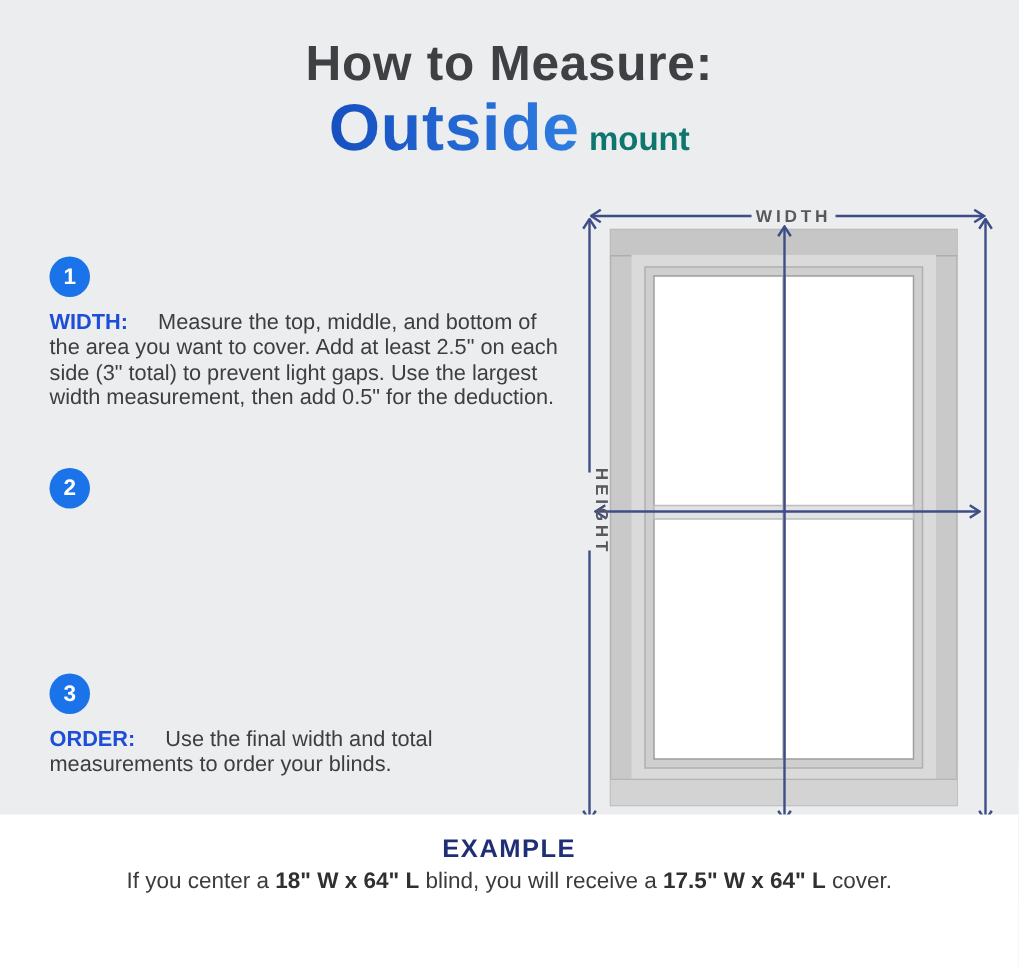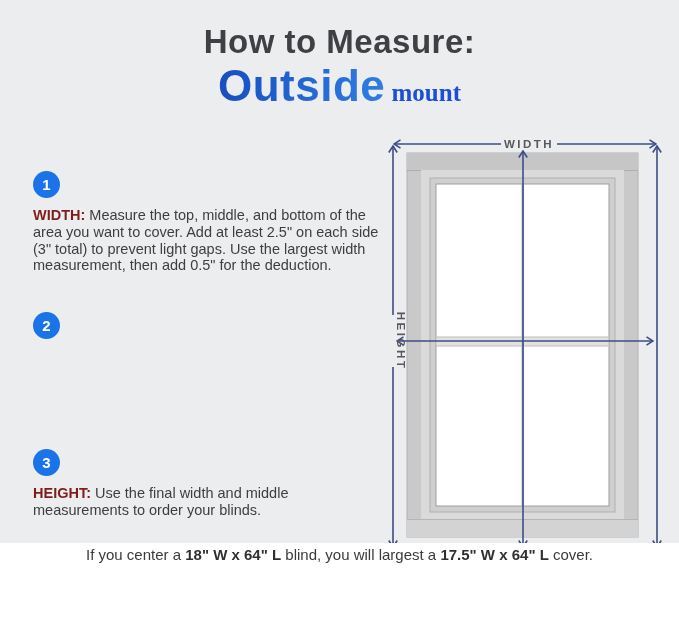--- a/index.html
+++ b/index.html
@@ -32,24 +32,23 @@
     font-size: 44px;
     font-weight: 700;
     letter-spacing: 0.5px;
     background: linear-gradient(90deg, #164fc0, #2f7de2);
     -webkit-background-clip: text;
     background-clip: text;
     color: transparent;
     text-align: right;
   }
   .title-suffix {
-    font-size: 25px;
+    font-size: 22px;
     font-weight: 600;
-    color: #1d4ed8;
-    font-family: Liberation Serif, serif;
+    color: #0f766e;
   }
 
   
   .steps { position: absolute; left: 33px; top: 0; width: 348px; }
   .step { position: absolute; left: 0; }
   .step-1 { top: 171px; }
   .step-2 { top: 312px; }
   .step-3 { top: 449px; }
   .step-badge {
     width: 27px; height: 27px;
@@ -62,21 +61,21 @@
     align-items: center;
     justify-content: center;
   }
   .step-text {
     margin-top: 9px;
     width: 348px;
     font-size: 14.5px;
     line-height: 16.8px;
     color: #3d3e40;
   }
-  .step-label { font-weight: 700; color: #7f1d1d; margin-right: 4px; }
+  .step-label { font-weight: 700; color: #1d4ed8; margin-right: 20px; }
 
   
   .diagram {
     position: absolute;
     left: 375px; top: 128px;
     width: 295px; height: 435px;
   }
 
   
   .example-band {
@@ -127,21 +126,21 @@
       <div class="step-badge">
         <span>2</span>
       </div>
     </div>
 
     <div class="step step-3">
       <div class="step-badge">
         <span>3</span>
       </div>
       <p class="step-text">
-        <span class="step-label">HEIGHT:</span><span>Use the final width and middle measurements to order your blinds.</span>
+        <span class="step-label">ORDER:</span><span>Use the final width and total measurements to order your blinds.</span>
       </p>
     </div>
 
   </div>
 
   <svg class="diagram" viewBox="375 128 295 435" xmlns="http://www.w3.org/2000/svg">
     <defs>
       <marker id="chev" viewBox="-9 -6 10 12" markerWidth="10" markerHeight="12" refX="0" refY="0" orient="auto-start-reverse" markerUnits="userSpaceOnUse">
         <path d="M-6.5,-4.2 L0,0 L-6.5,4.2" fill="none" stroke="#3e4d87" stroke-width="1.6"></path>
       </marker>
@@ -180,18 +179,19 @@
       <line x1="397" y1="341" x2="653" y2="341" marker-start="url(#chev)" marker-end="url(#chev)"></line>
 
       <line x1="394" y1="548" x2="656" y2="548" marker-start="url(#chev)" marker-end="url(#chev)"></line>
     </g>
 
     <text x="529" y="148" text-anchor="middle" font-family="Liberation Sans, DejaVu Sans, sans-serif" font-size="11.5" font-weight="600" letter-spacing="2.5" fill="#58595c">WIDTH</text>
     <text transform="translate(397,341) rotate(90)" text-anchor="middle" font-family="Liberation Sans, DejaVu Sans, sans-serif" font-size="11.5" font-weight="600" letter-spacing="2.5" fill="#58595c">HEIGHT</text>
   </svg>
 
   <div class="example-band">
+    <div class="example-heading">EXAMPLE</div>
     <div class="example-text">
-      <span>If you center a </span><b>18" W x 64" L</b><span> blind, you will largest a </span><b>17.5" W x 64" L</b><span> cover.</span>
+      <span>If you center a </span><b>18" W x 64" L</b><span> blind, you will receive a </span><b>17.5" W x 64" L</b><span> cover.</span>
     </div>
   </div>
 
 </div>
 
 </body></html>

